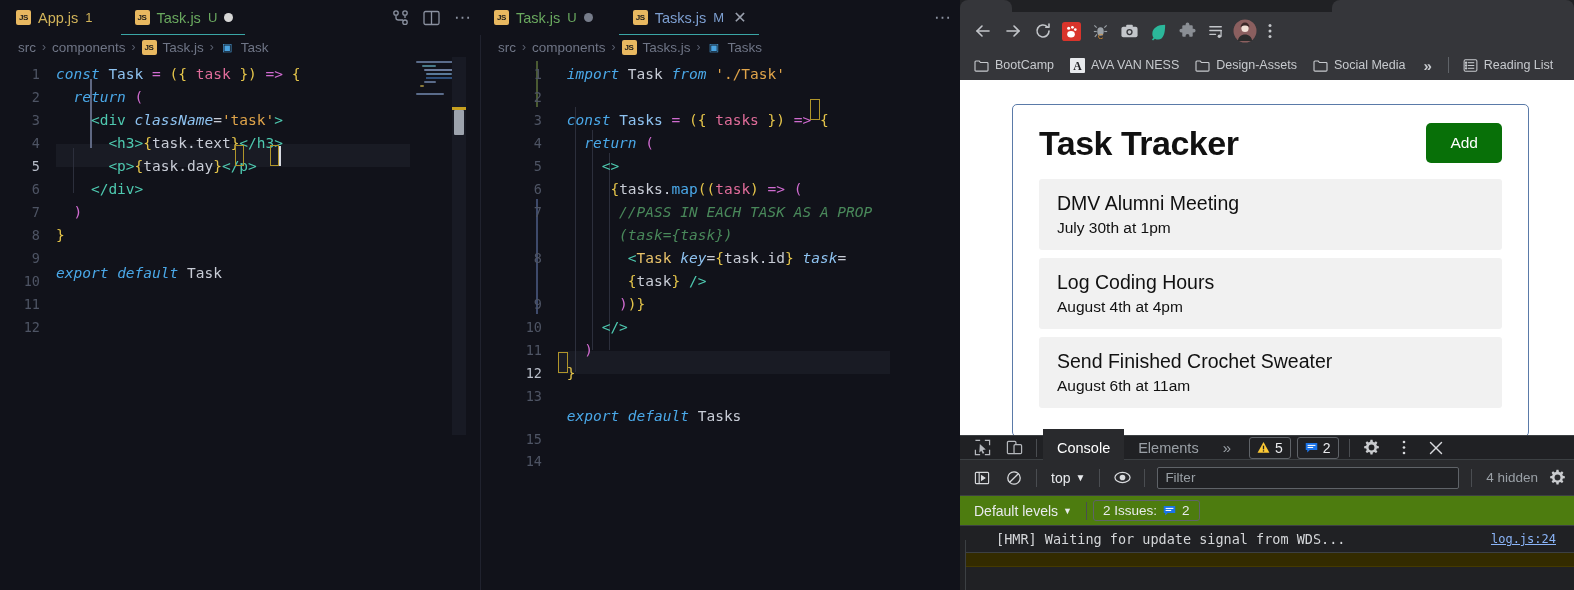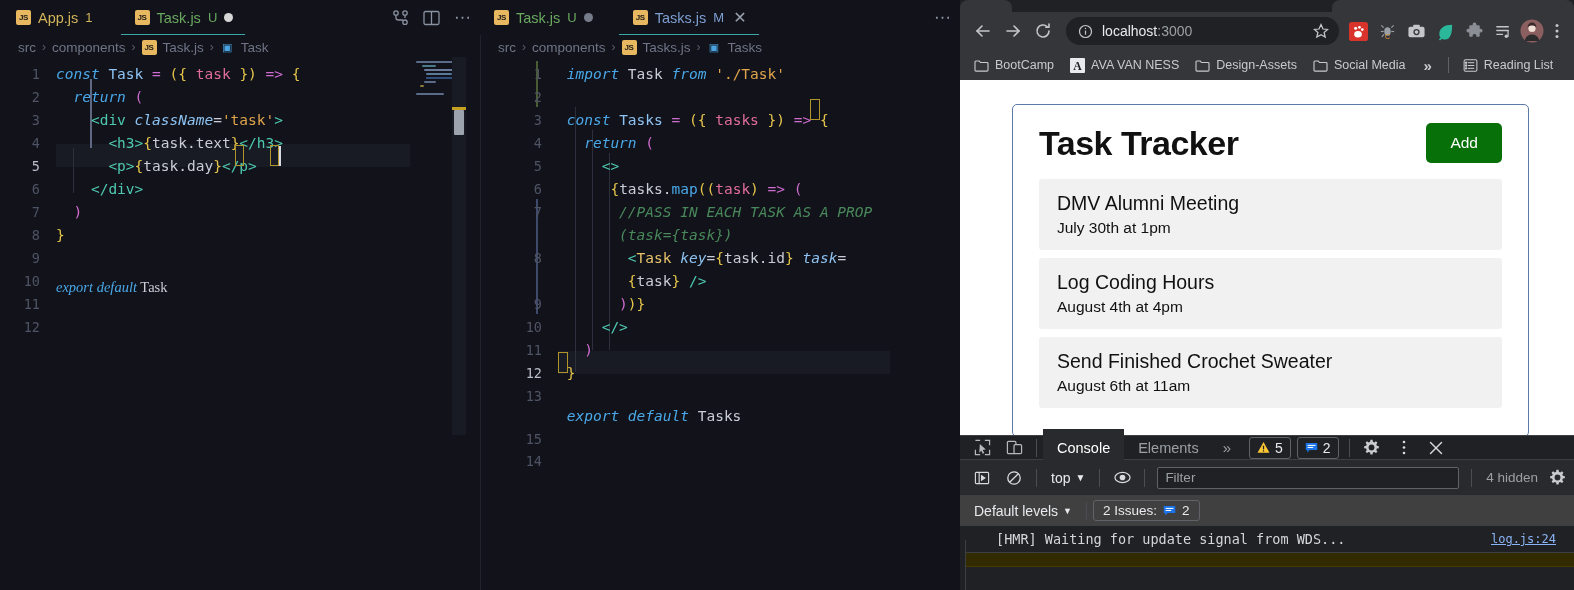--- a/index.html
+++ b/index.html
@@ -111,21 +111,21 @@
   .dt-tab.active { color: #ffffff; background: #292a2d; }
   .dt-chev { padding: 0 10px; color: #9aa0a6; font-size: 15px; }
   .dt-counters { display: flex; align-items: center; gap: 6px; margin-left: 8px; }
   .dt-count { display: flex; align-items: center; gap: 5px; border: 1px solid #5f6368; border-radius: 3px; padding: 2px 7px; font-size: 14px; color: #e8eaed; }
 
   .dt-filterbar { height: 36px; display: flex; align-items: center; padding: 0 6px; gap: 0; background: #292a2d; border-bottom: 1px solid #3c4043; }
   .dt-sel { font-size: 14px; color: #e8eaed; display: flex; align-items: center; gap: 5px; padding: 0 8px; }
   .dt-filter-input { flex: 1 1 auto; height: 22px; background: #202124; border: 1px solid #5f6368; border-radius: 2px; color: #9aa0a6; font-size: 13.5px; padding: 0 7px; display: flex; align-items: center; margin: 0 6px; min-width: 0; }
   .dt-hidden { font-size: 13.5px; color: #9aa0a6; white-space: nowrap; padding: 0 8px; }
 
-  .dt-levels { height: 30px; display: flex; align-items: center; padding: 0 6px; gap: 0; background: #404040; border-bottom: 1px solid #3c4043; }
+  .dt-levels { height: 30px; display: flex; align-items: center; padding: 0 6px; gap: 0; background: #4d7c0f; border-bottom: 1px solid #3c4043; }
   .dt-issues { display: flex; align-items: center; gap: 6px; border: 1px solid #5f6368; border-radius: 3px; padding: 2px 9px; font-size: 13.5px; color: #e8eaed; }
 
   .dt-console { background: #202124; }
   .dt-msg { display: flex; align-items: center; justify-content: space-between; padding: 5px 18px 5px 36px; font-family: "DejaVu Sans Mono", monospace; font-size: 13.5px; color: #d4d6d9; border-bottom: 1px solid #3c4043; }
   .dt-msg-src { color: #8ab4f8; text-decoration: underline; font-size: 12px; white-space: nowrap; padding-left: 14px; }
   .dt-warnrow { height: 14px; background: #332b00; border-bottom: 1px solid #453a00; }
   .dt-leftbar { position: absolute; left: 0; top: 104px; bottom: 0; width: 6px; background: #202124; border-right: 1px solid #3c4043; }
 
   svg { display: block; }
 </style>
@@ -209,21 +209,21 @@
 
         <div class="ln" style="top:142px;">7</div>
         <div class="ct" style="top:142px;">  <span class="br">)</span></div>
 
         <div class="ln" style="top:165px;">8</div>
         <div class="ct" style="top:165px;"><span class="y">}</span></div>
 
         <div class="ln" style="top:188px;">9</div>
 
         <div class="ln" style="top:211px;">10</div>
-        <div class="ct" style="top:217px;font-family:Liberation Serif, serif;"><span class="k">export</span> <span class="k">default</span> <span class="w">Task</span></div>
+        <div class="ct" style="top:203px;"><span class="k">export</span> <span class="k">default</span> <span class="w">Task</span></div>
 
         <div class="ln" style="top:234px;">11</div>
         <div class="ln" style="top:257px;">12</div>
       </div>
 
       <div class="minimap" style="left:410px;">
         <div class="mm-line" style="left:6px;top:4px;width:38px;background:#5a6b8a;"></div>
         <div class="mm-line" style="left:12px;top:8px;width:14px;background:#4a7a8a;"></div>
         <div class="mm-line" style="left:14px;top:12px;width:30px;background:#6a7a9a;"></div>
         <div class="mm-line" style="left:16px;top:16px;width:26px;background:#5a7a9a;"></div>
@@ -347,35 +347,20 @@
             <polyline points="11,5 16,10 11,15"></polyline>
           </svg>
       </div>
       <div class="nav-btn">
         <svg width="20" height="20" viewBox="0 0 20 20" fill="none" stroke="#c3c6ca" stroke-width="1.6" stroke-linecap="round">
             <path d="M16 10a6 6 0 1 1-1.8-4.3"></path>
             <polyline points="16,3 16,6.2 12.8,6.2" stroke-linejoin="round"></polyline>
           </svg>
       </div>
 
-      <div class="omnibox">
-        <span>
-          <svg width="15" height="15" viewBox="0 0 16 16" fill="none" stroke="#c3c6ca" stroke-width="1.3">
-              <circle cx="8" cy="8" r="6.4"></circle>
-              <line x1="8" y1="7" x2="8" y2="11.4"></line>
-              <circle cx="8" cy="4.8" r="0.75" fill="#c3c6ca" stroke="none"></circle>
-            </svg>
-        </span>
-        <span class="omni-url"><b>localhost</b><span>:3000</span></span>
-        <span>
-          <svg width="16" height="16" viewBox="0 0 16 16" fill="none" stroke="#c3c6ca" stroke-width="1.25">
-              <polygon points="8,1.6 10,6 14.6,6.4 11.1,9.5 12.2,14 8,11.6 3.8,14 4.9,9.5 1.4,6.4 6,6"></polygon>
-            </svg>
-        </span>
-      </div>
 
       <div class="ext-row">
         <div class="ext">
           <svg width="19" height="19" viewBox="0 0 20 20">
               <rect width="20" height="20" rx="3" fill="#d9342b"></rect>
               <circle cx="7" cy="6.5" r="1.6" fill="#fff"></circle>
               <circle cx="11" cy="5.6" r="1.5" fill="#fff"></circle>
               <circle cx="14" cy="8" r="1.4" fill="#fff"></circle>
               <ellipse cx="9.5" cy="13" rx="4" ry="3.4" fill="#fff"></ellipse>
             </svg>

